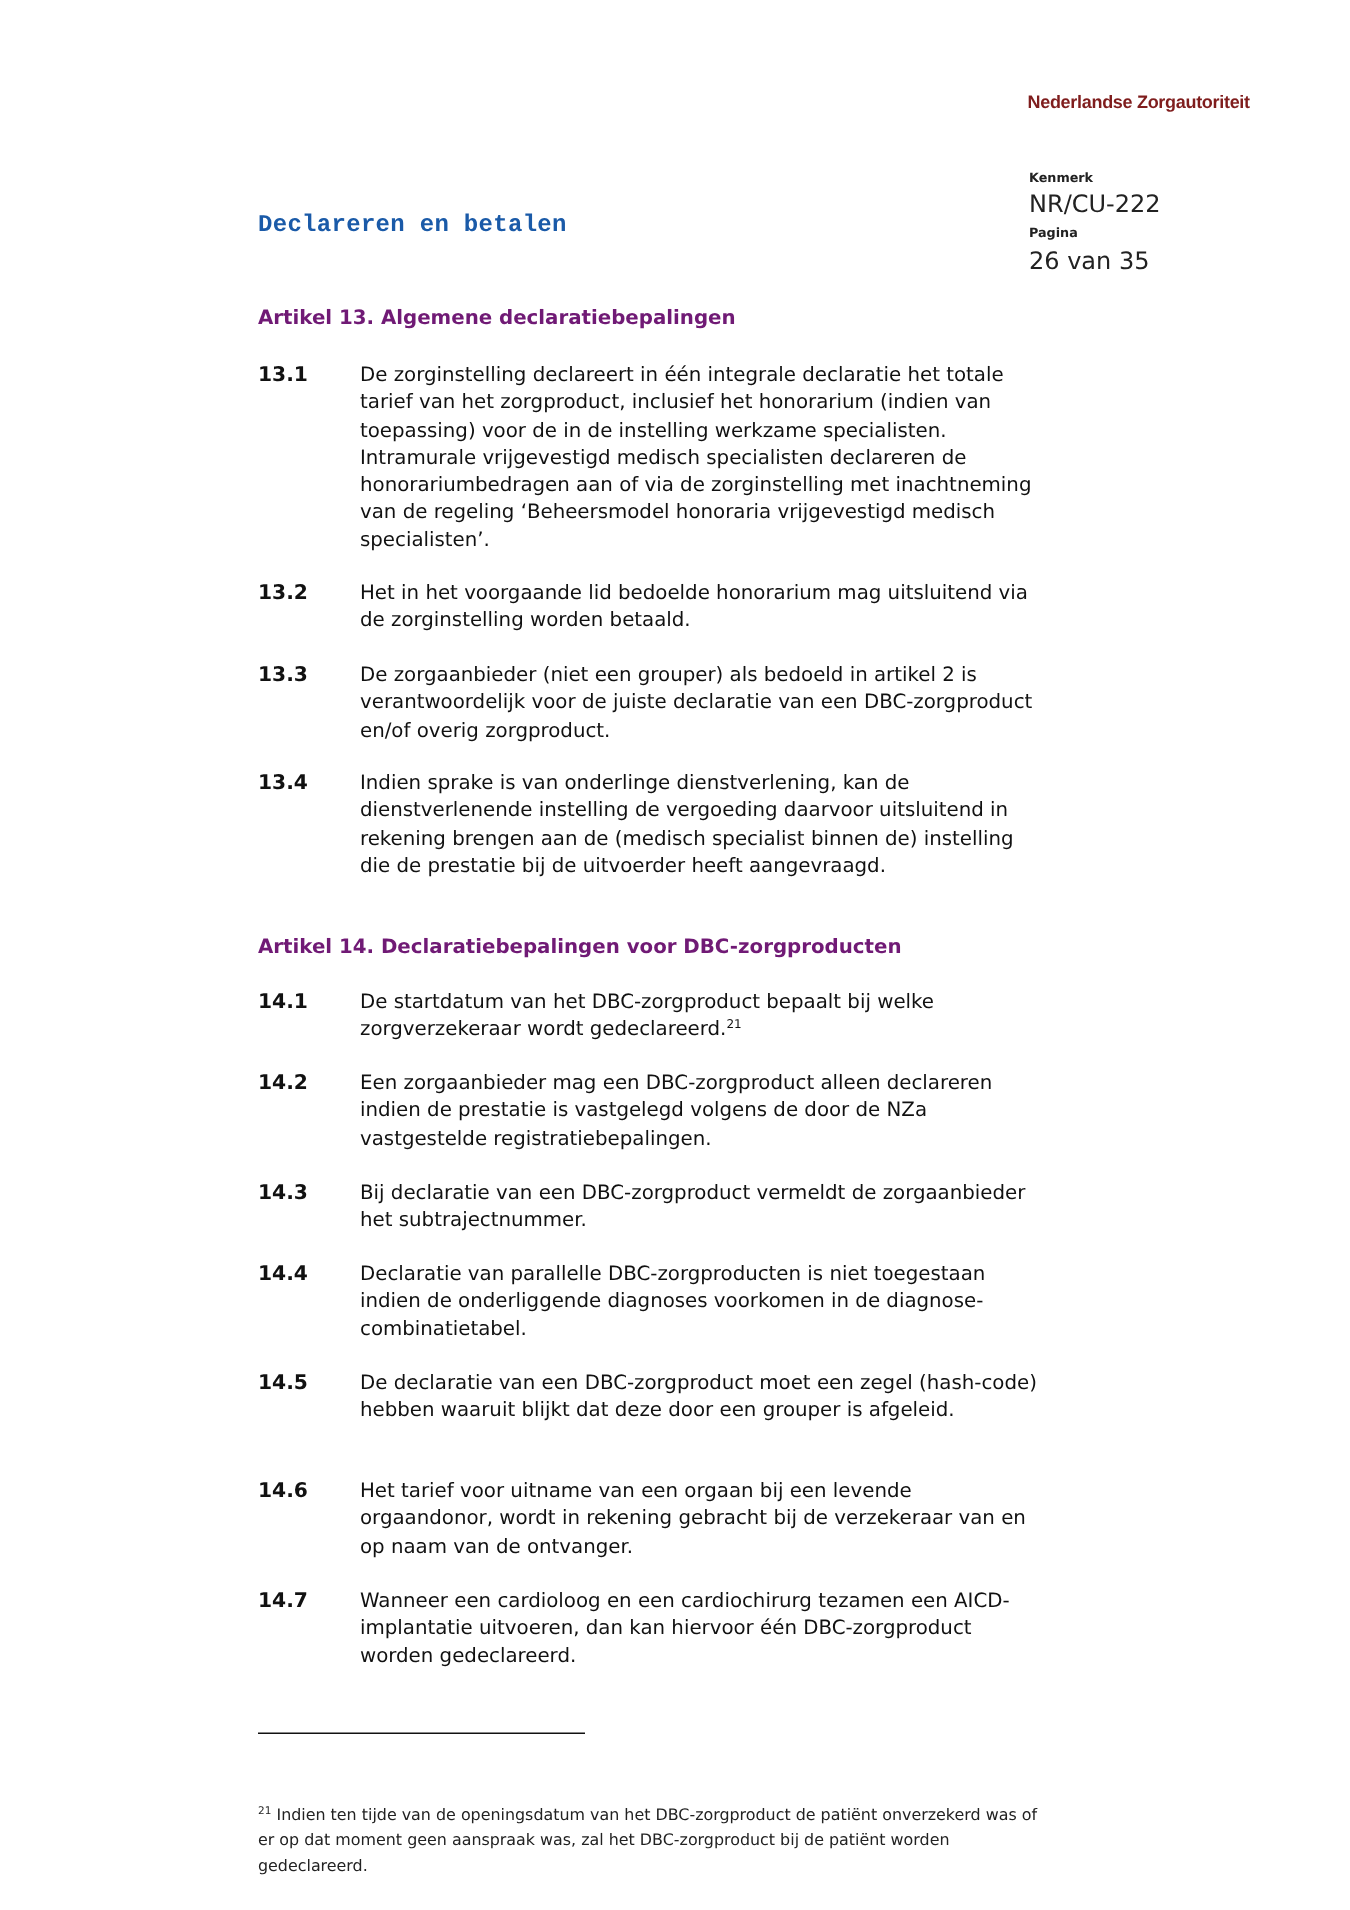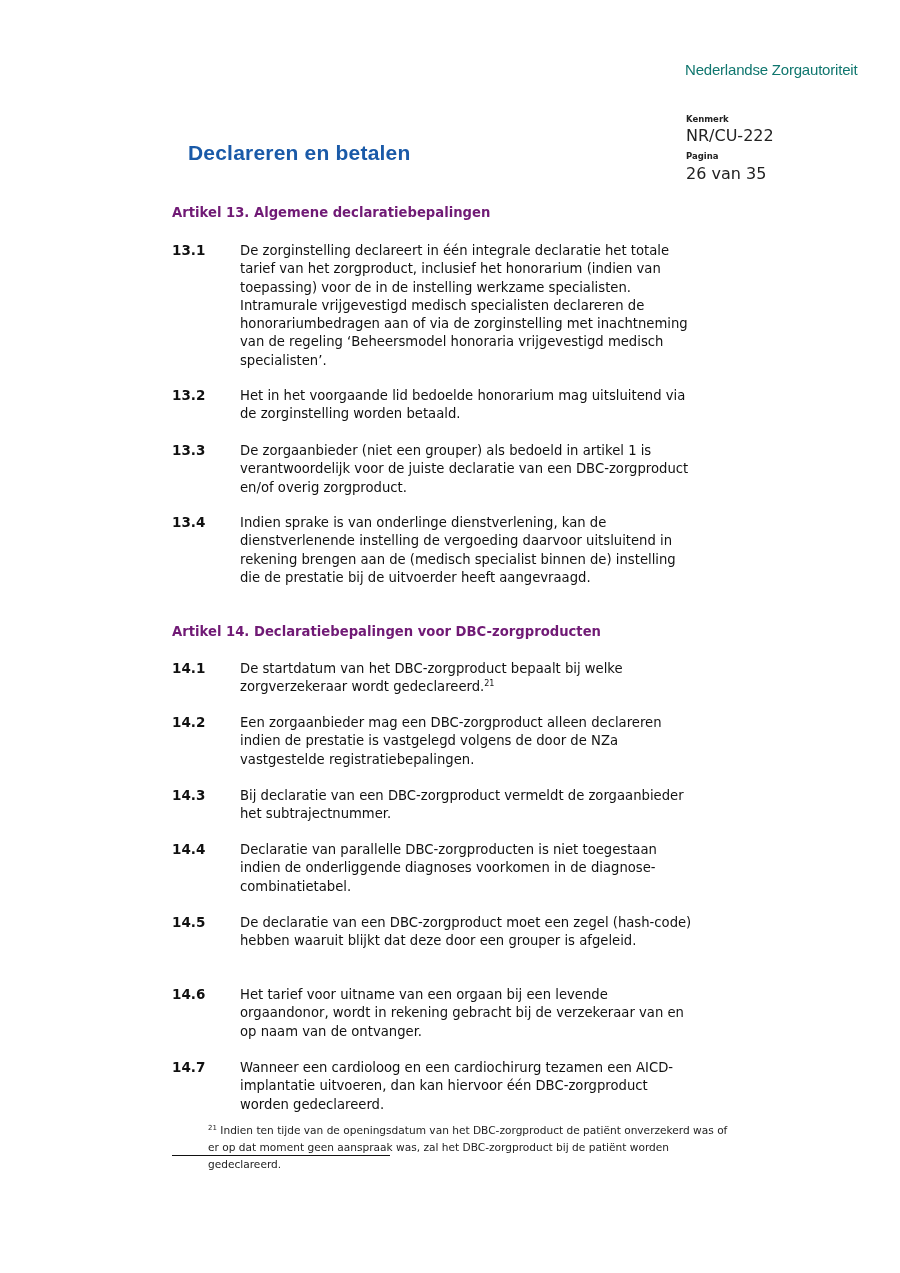--- a/index.html
+++ b/index.html
@@ -1,31 +1,31 @@
 <!DOCTYPE html>
 <html><head>
 <meta charset="utf-8">
 <style>
   html, body { margin: 0; padding: 0; background: #ffffff; }
   body { width: 900px; height: 1273px; position: relative; overflow: hidden;
          font-family: "DejaVu Sans", sans-serif; color: #111; }
   .org { position: absolute; left: 685px; top: 61px; font-family: "Liberation Sans", sans-serif;
-         font-weight: normal; font-size: 15px; letter-spacing: -0.2px; color: #0f766e; }
+         font-weight: bold; font-size: 12px; letter-spacing: -0.2px; color: #7f1d1d; }
   .meta { position: absolute; left: 686px; font-family: "DejaVu Sans", sans-serif; color: #222; text-align: right; }
   .meta-label { font-size: 8.5px; font-weight: bold; }
   .meta-value { font-size: 16px; }
-  .title { position: absolute; left: 172px; top: 141px; font-family: Liberation Sans, sans-serif;
-           font-weight: bold; font-size: 21px; color: #1a5aa8; letter-spacing: 0.2px; margin-left: 16px; }
+  .title { position: absolute; left: 172px; top: 141px; font-family: Liberation Mono, monospace;
+           font-weight: bold; font-size: 16px; color: #1a5aa8; letter-spacing: 0.2px; }
   .article-title { position: absolute; left: 172px; font-weight: bold; font-size: 13.2px; color: #701a75; }
   .clause { position: absolute; left: 172px; width: 520px; }
   .clause-num { position: absolute; left: 0; top: 0; font-weight: bold; font-size: 13.5px; }
   .clause-text { position: absolute; left: 68px; top: 0; width: 460px; font-size: 13.2px; line-height: 18.3px; }
   sup { font-size: 8px; line-height: 0; vertical-align: 5px; }
   .fn-rule { position: absolute; left: 172px; top: 1155px; width: 218px; height: 0; border-top: 1.3px solid #111; }
-  .footnote { position: absolute; left: 172px; top: 1122px; width: 520px; font-size: 10.6px; line-height: 17px; color: #222; margin-left: 36px; }
+  .footnote { position: absolute; left: 172px; top: 1202px; width: 520px; font-size: 10.6px; line-height: 17px; color: #222; }
   .footnote sup { font-size: 7px; vertical-align: 4px; }
 </style>
 </head>
 <body>
 
 <div class="org">Nederlandse Zorgautoriteit</div>
 
 <div class="meta meta-label" style="top:114px">Kenmerk</div>
 <div class="meta meta-value" style="top:126px">NR/CU-222</div>
 <div class="meta meta-label" style="top:151px">Pagina</div>
@@ -38,21 +38,21 @@
 <div class="clause" style="top:242px">
   <span class="clause-num">13.1</span>
   <div class="clause-text">De zorginstelling declareert in één integrale declaratie het totale tarief van het zorgproduct, inclusief het honorarium (indien van toepassing) voor de in de instelling werkzame specialisten. Intramurale vrijgevestigd medisch specialisten declareren de honorariumbedragen aan of via de zorginstelling met inachtneming van de regeling ‘Beheersmodel honoraria vrijgevestigd medisch specialisten’.</div>
 </div>
 <div class="clause" style="top:387px">
   <span class="clause-num">13.2</span>
   <div class="clause-text">Het in het voorgaande lid bedoelde honorarium mag uitsluitend via de zorginstelling worden betaald.</div>
 </div>
 <div class="clause" style="top:442px">
   <span class="clause-num">13.3</span>
-  <div class="clause-text">De zorgaanbieder (niet een grouper) als bedoeld in artikel 1 is verantwoordelijk voor de juiste declaratie van een DBC-zorgproduct en/of overig zorgproduct.</div>
+  <div class="clause-text">De zorgaanbieder (niet een grouper) als bedoeld in artikel 2 is verantwoordelijk voor de juiste declaratie van een DBC-zorgproduct en/of overig zorgproduct.</div>
 </div>
 <div class="clause" style="top:514px">
   <span class="clause-num">13.4</span>
   <div class="clause-text">Indien sprake is van onderlinge dienstverlening, kan de dienstverlenende instelling de vergoeding daarvoor uitsluitend in rekening brengen aan de (medisch specialist binnen de) instelling die de prestatie bij de uitvoerder heeft aangevraagd.</div>
 </div>
 
 <div class="article-title" style="top:624px">Artikel 14. Declaratiebepalingen voor DBC-zorgproducten</div>
 
 <div class="clause" style="top:660px">
   <span class="clause-num">14.1</span>

